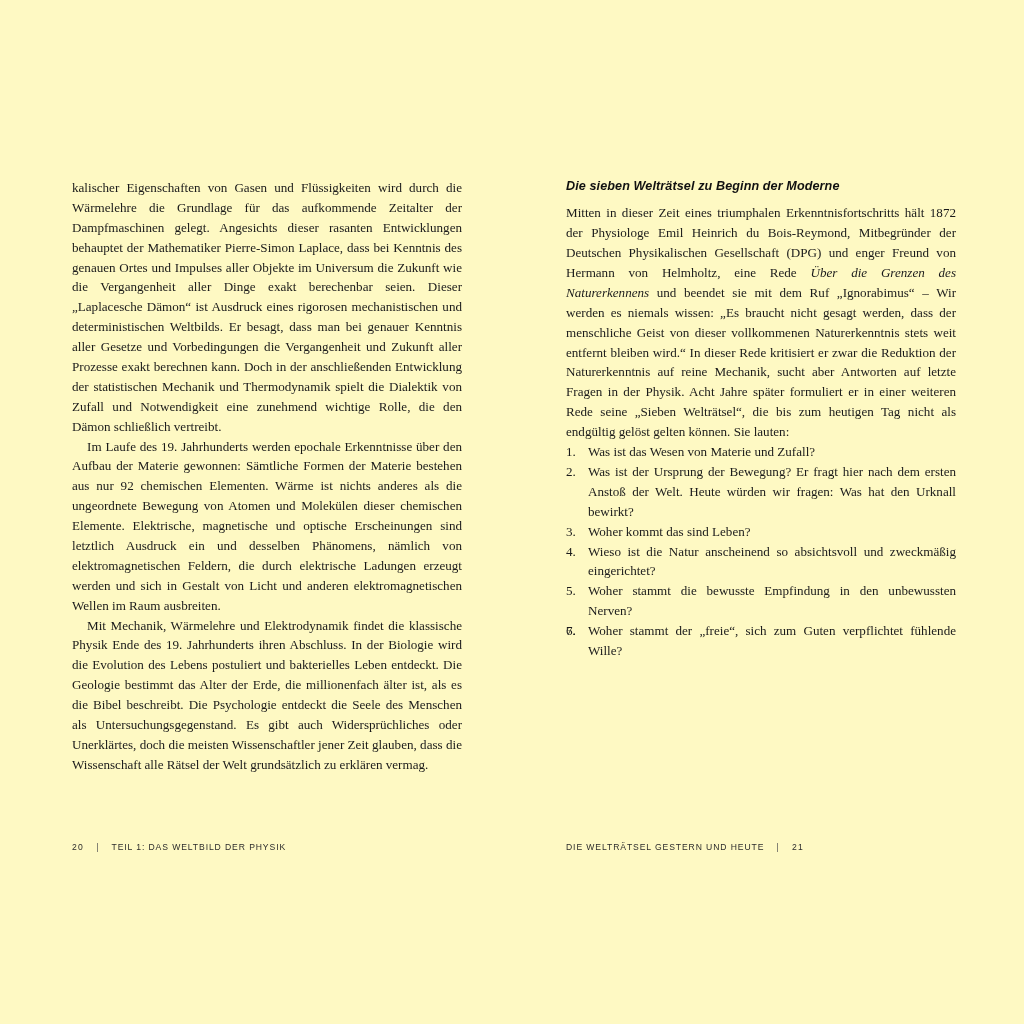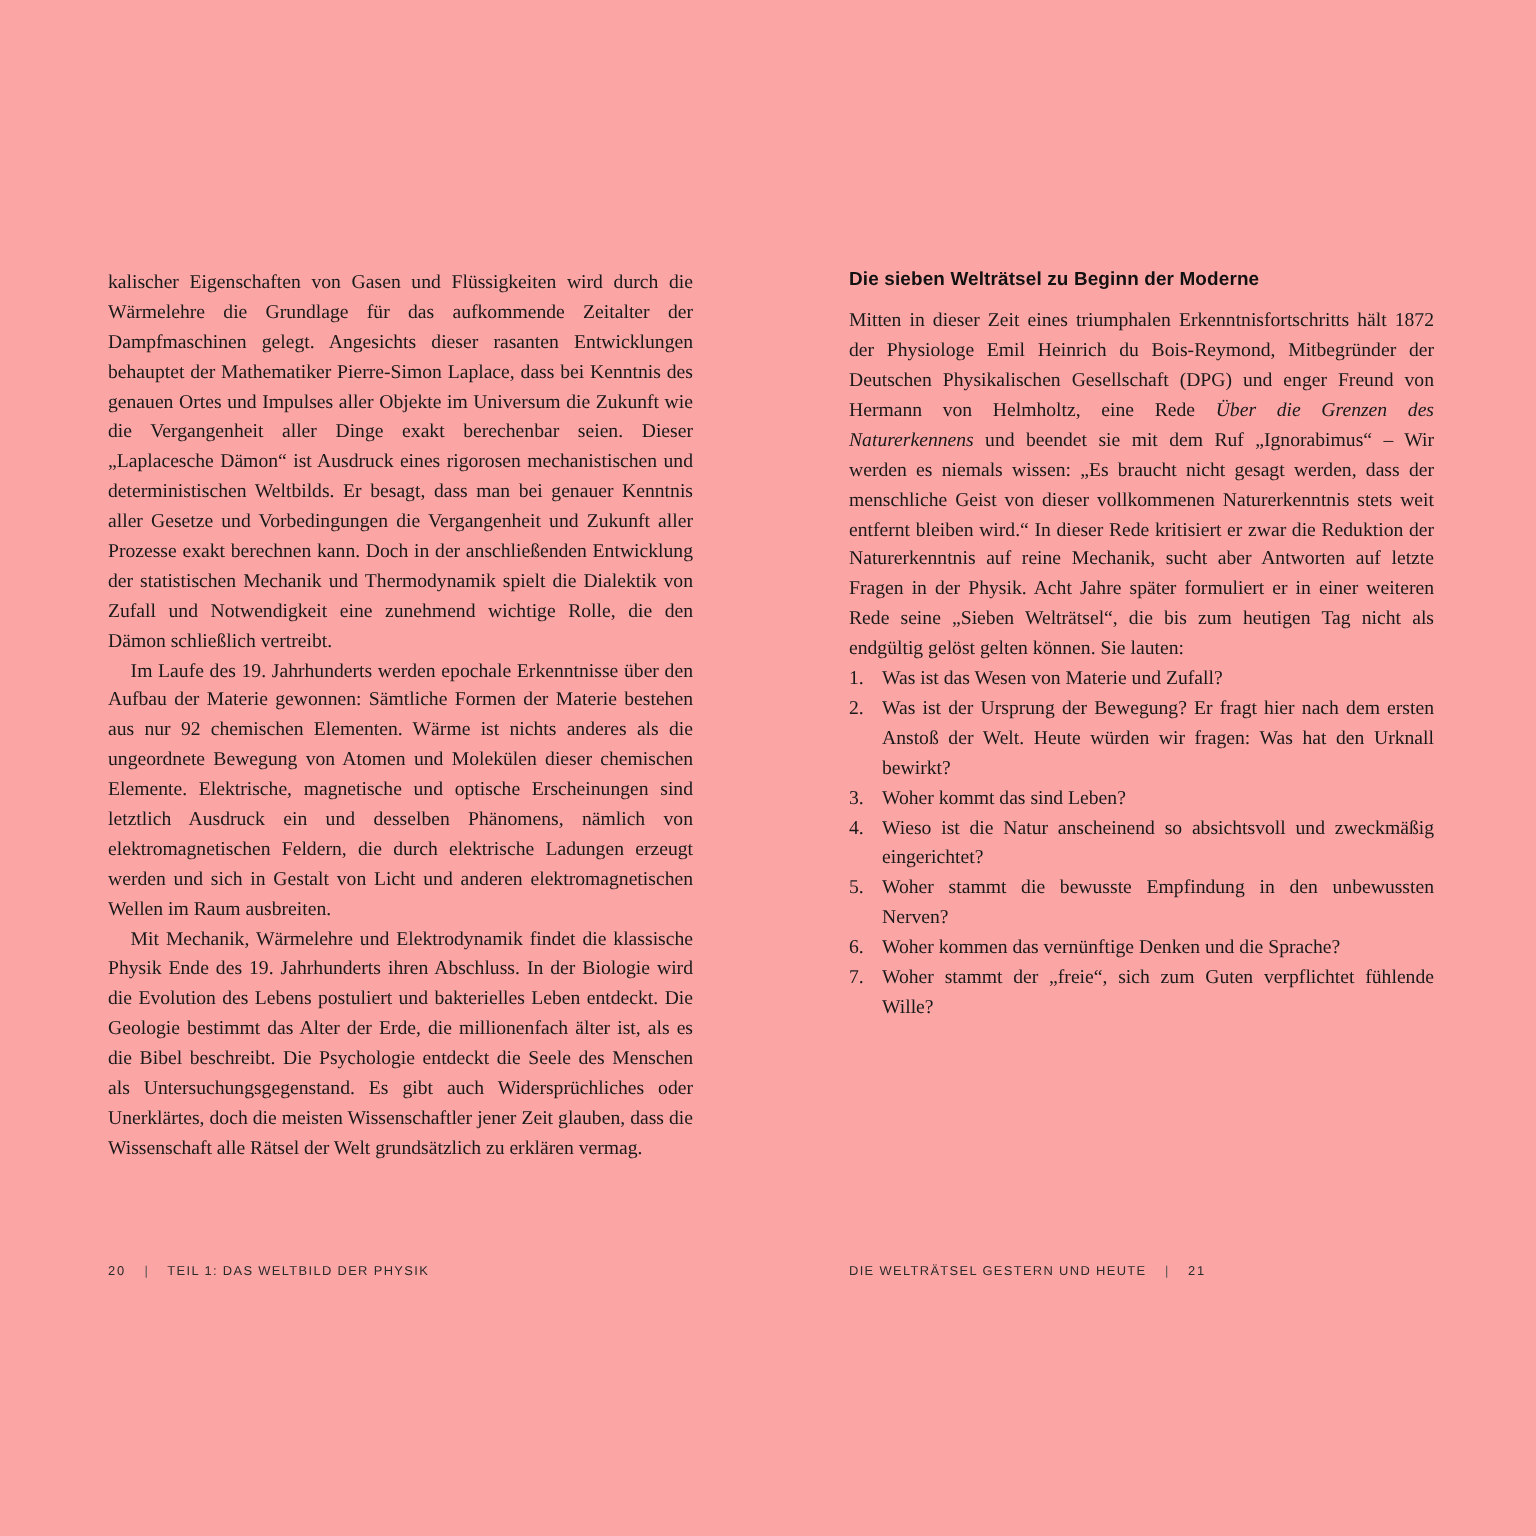--- a/index.html
+++ b/index.html
@@ -13,21 +13,21 @@
     font-family: "Liberation Serif", serif;
     color: #1a1a1a;
     overflow: hidden;
   }
   .spread {
     position: absolute;
     left: 0;
     top: 0;
     width: 1024px;
     height: 1024px;
-    background: #fca5a5;
+    background: #fef9c3;
   }
   .page {
     position: absolute;
     top: 178px;
     width: 390px;
   }
   .page-left  { left: 72px; }
   .page-right { left: 566px; }
 
   .body-text p {
@@ -42,20 +42,21 @@
     text-indent: 1.15em;
   }
   .section-title {
     margin: 0 0 9px 0;
     font-family: "Liberation Sans", sans-serif;
     font-size: 12.6px;
     font-weight: bold;
     letter-spacing: 0.1px;
     color: #111;
     line-height: 1.3;
+    font-style: italic;
   }
   .ital { font-style: italic; }
 
   ol.riddles {
     margin: 0;
     padding: 0;
     list-style: none;
   }
   ol.riddles li {
     position: relative;
@@ -144,21 +145,20 @@
       </ol>
 
 
       <ol class="riddles">
         <li>
           <span class="num">5.</span>
           <span>Woher stammt die bewusste Empfindung in den unbewussten Nerven?</span>
         </li>
         <li>
           <span class="num">6.</span>
-          <span>Woher kommen das vernünftige Denken und die Sprache?</span>
         </li>
         <li>
           <span class="num">7.</span>
           <span>Woher stammt der „freie“, sich zum Guten verpflichtet fühlende Wille?</span>
         </li>
       </ol>
 
     </div>
   </div>
 

